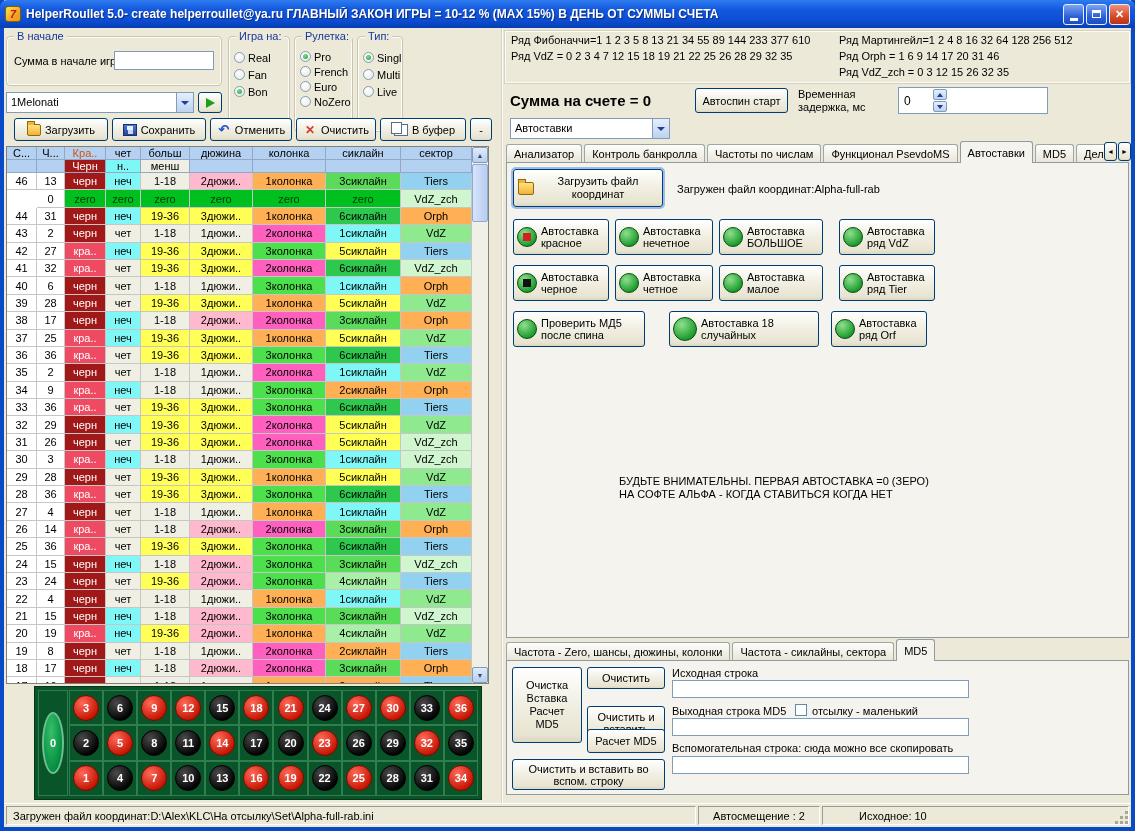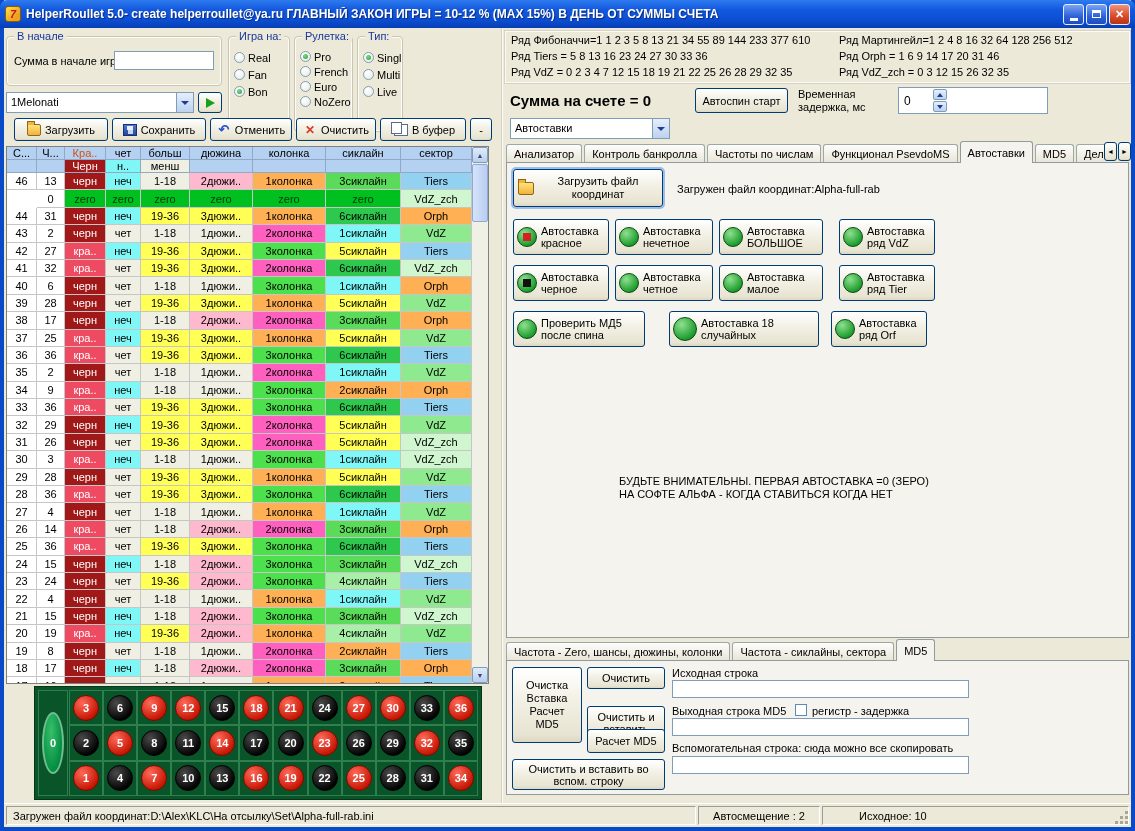--- a/index.html
+++ b/index.html
@@ -765,21 +765,20 @@
             <div class="bcell">
               <span class="disc redn">34</span>
             </div>
           </div>
         </div>
       </div>
 
     <div class="series-panel">
       <div class="series-col sc1">
         <div class="series-line">Ряд Фибоначчи=1 1 2 3 5 8 13 21 34 55 89 144 233 377 610</div>
-        <div class="series-line">Ряд Tiers = 5 8 13 16 23 24 27 30 33 36</div>
         <div class="series-line">Ряд VdZ = 0 2 3 4 7 12 15 18 19 21 22 25 26 28 29 32 35</div>
       </div>
       <div class="series-col sc2">
         <div class="series-line">Ряд Мартингейл=1 2 4 8 16 32 64 128 256 512</div>
         <div class="series-line">Ряд Orph = 1 6 9 14 17 20 31 46</div>
         <div class="series-line">Ряд VdZ_zch = 0 3 12 15 26 32 35</div>
       </div>
     </div>
 
     <div class="balance">Сумма на счете = 0</div>
@@ -891,21 +890,21 @@
     <div class="tabpanel freq-panel">
       <button class="xp-btn md5-big">Очистка Вставка Расчет MD5</button>
       <button class="xp-btn md5-clear">Очистить</button>
       <button class="xp-btn md5-cp">Очистить и вставить</button>
       <button class="xp-btn md5-calc">Расчет MD5</button>
       <button class="xp-btn md5-cpa">Очистить и вставить во вспом. строку</button>
       <span class="src-lbl">Исходная строка</span>
       <input class="edit src-input" value="" style="">
       <span class="out-lbl">Выходная строка MD5</span>
       <span class="checkbox"></span>
-      <span class="chk-lbl">регистр  - задержка</span>
+      <span class="chk-lbl">отсылку  - маленький</span>
       <input class="edit out-input" value="" style="">
       <span class="aux-lbl">Вспомогательная строка: сюда можно все скопировать</span>
       <input class="edit aux-input" value="" style="">
     </div>
 
     <div class="statusbar">
       <div class="status-panel sp1">Загружен файл координат:D:\Alex\KLC\На отсылку\Set\Alpha-full-rab.ini</div>
       <div class="status-panel sp2">Автосмещение : 2</div>
       <div class="status-panel sp3">Исходное: 10</div>
       <div class="grip"></div>

